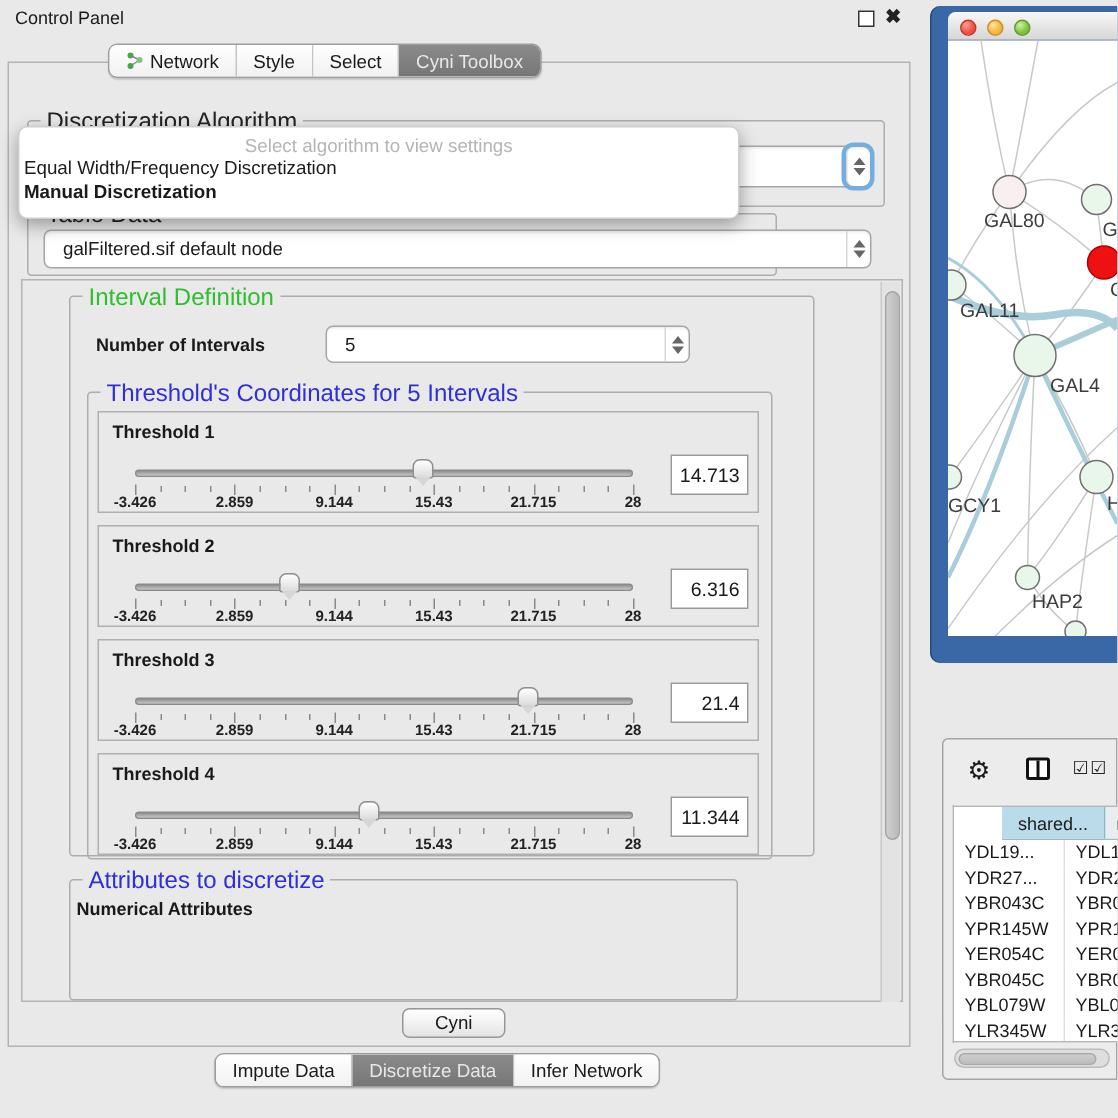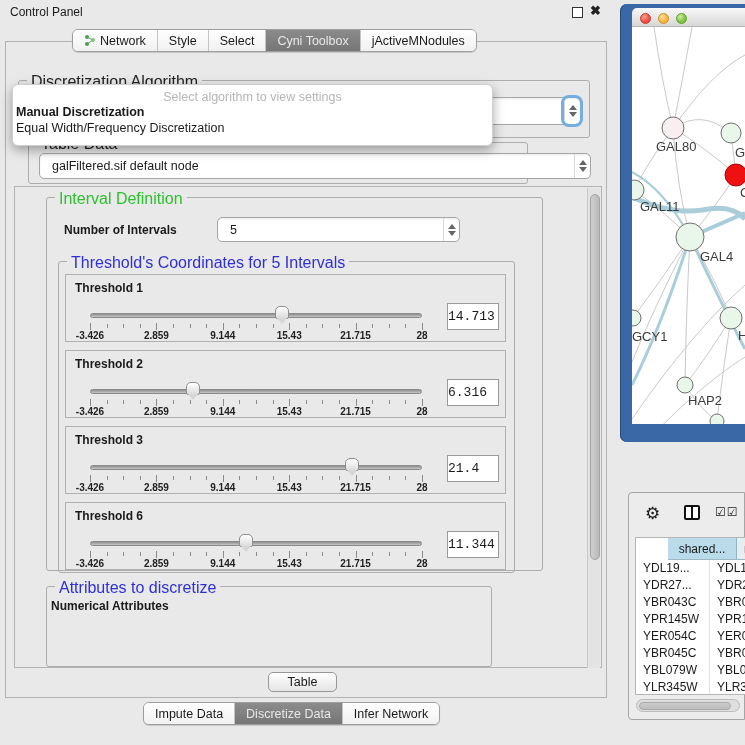--- a/index.html
+++ b/index.html
@@ -76,21 +76,21 @@
   .thumb::after { content:""; position:absolute; left:1px; top:11px; width:0; height:0;
     border-left:5.5px solid transparent; border-right:5.5px solid transparent;
     border-top:6px solid #d6d6d6; }
   .ticks { position:absolute; left:0; right:0; top:14px; height:7px; }
   .tick { position:absolute; top:1px; width:1px; height:4px; background:#8a8a8a; }
   .tick.major { top:0; height:7px; }
   .tick-labels { position:absolute; left:0; right:0; top:21px; height:11px; }
   .tick-label { position:absolute; transform:translateX(-50%); font-size:10px; font-weight:bold;
     color:#222; white-space:nowrap; }
   .value-box { position:absolute; left:381px; top:28px; width:52px; height:27px; background:#fff;
-    border:1px solid #999; font-size:13px; padding:5px 5px 0 0;font-family:Liberation Mono, monospace; }
+    border:1px solid #999; font-size:13px; text-align:right; padding:5px 5px 0 0; }
 
   #apply-btn { left:268px; top:672px; width:69px; height:20px;
     background:linear-gradient(#ffffff,#e4e4e4); border:1px solid #979797; border-radius:5px;
     font-size:12.5px; text-align:center; line-height:18px; }
 
   
   #net-window { left:620px; top:4px; width:125px; height:438px; background:#3a67a6;
     border-radius:7px 0 0 7px; box-shadow:inset 1px 0 0 #27497c; }
   #net-titlebar { position:absolute; left:12px; top:4px; width:113px; height:19px;
     background:linear-gradient(#f8f8f8,#d7d7d7); border-radius:5px 0 0 0;
@@ -152,43 +152,40 @@
         </div>
         <div class="seg-tab">
           <span>Style</span>
         </div>
         <div class="seg-tab">
           <span>Select</span>
         </div>
         <div class="seg-tab selected">
           <span>Cyni Toolbox</span>
         </div>
-        <div class="seg-tab">
-          <span>jActiveMNodules</span>
-        </div>
       </div>
 
     <div class="groupbox" style="left:18px; top:80px; width:572px; height:58px;">
       <span class="group-title t-plain">Discretization Algorithm</span>
       <div class="combo" style="left:10px; top:16px; width:552px; height:28px;">
         <span class="combo-text"></span>
         <span class="stepper focus-ring" style="border-radius:5px;">
           <span class="arr-up"></span>
           <span class="arr-down"></span>
         </span>
       </div>
     </div>
 
     <div id="algo-popup" class="abs">
       <div class="ph">Select algorithm to view settings</div>
+      <div class="item">Equal Width/Frequency Discretization</div>
       <div class="item bold">Manual Discretization</div>
-      <div class="item">Equal Width/Frequency Discretization</div>
-    </div>
-
-    <div class="groupbox" style="left:28px; top:142px; width:500px; height:42px;">
+    </div>
+
+    <div class="groupbox" style="left:18px; top:142px; width:500px; height:42px;">
       <span class="group-title t-plain">Table Data</span>
       <div class="combo" style="left:10px; top:10px; width:552px; height:26px;">
         <span class="combo-text">galFiltered.sif default node</span>
         <span class="stepper">
           <span class="arr-up"></span>
           <span class="arr-down"></span>
         </span>
       </div>
     </div>
 
@@ -323,21 +320,21 @@
                     <div class="tick-label" style="left: 20%;">2.859</div>
                     <div class="tick-label" style="left: 40%;">9.144</div>
                     <div class="tick-label" style="left: 60%;">15.43</div>
                     <div class="tick-label" style="left: 80%;">21.715</div>
                     <div class="tick-label" style="left: 100%;">28</div>
                   </div>
                 </div>
                 <div class="value-box">21.4</div>
               </div>
               <div class="threshold-panel" style="top: 240px;">
-                <span class="bold-label th-label">Threshold 6</span>
+                <span class="bold-label th-label">Threshold 4</span>
                 <div class="slider">
                   <div class="track"></div>
                   <div class="thumb" style="left: 46.9993%;"></div>
                   <div class="ticks">
                     <div class="tick major" style="left: 0%;"></div>
                     <div class="tick" style="left: 5%;"></div>
                     <div class="tick" style="left: 10%;"></div>
                     <div class="tick" style="left: 15%;"></div>
                     <div class="tick major" style="left: 20%;"></div>
                     <div class="tick" style="left: 25%;"></div>
@@ -372,21 +369,21 @@
         </div>
       </div>
 
       <div class="groupbox" style="left:31px; top:399px; width:446px; height:81px;">
         <span class="group-title t-blue">Attributes to discretize</span>
         <span class="bold-label abs" style="left:4px; top:12px;">Numerical Attributes</span>
       </div>
 
     </div>
 
-    <div id="apply-btn" class="abs">Table</div>
+    <div id="apply-btn" class="abs">Cyni</div>
 
     <div id="bottom-tabs" class="abs seg-tabs">
         <div class="seg-tab">
           <span>Impute Data</span>
         </div>
         <div class="seg-tab selected">
           <span>Discretize Data</span>
         </div>
         <div class="seg-tab">
           <span>Infer Network</span>

